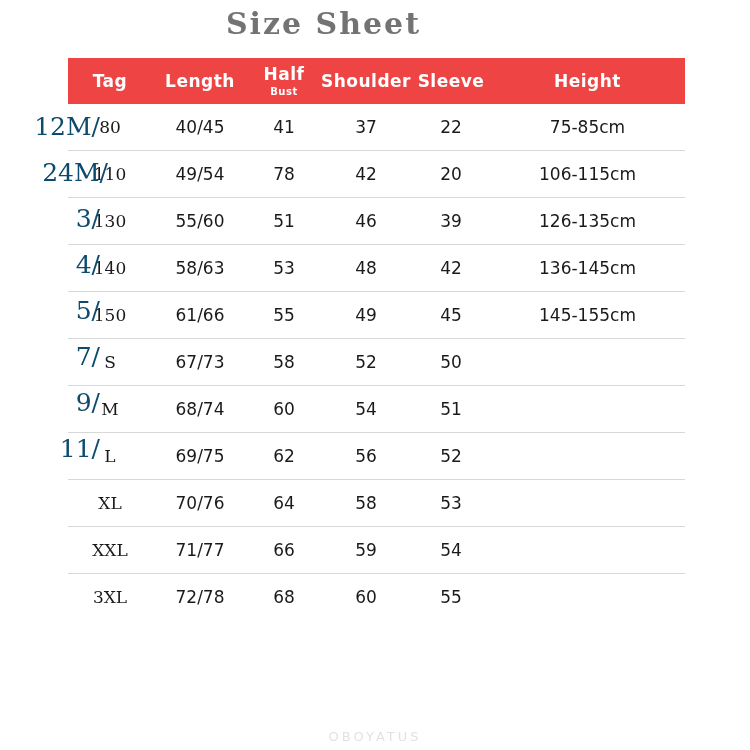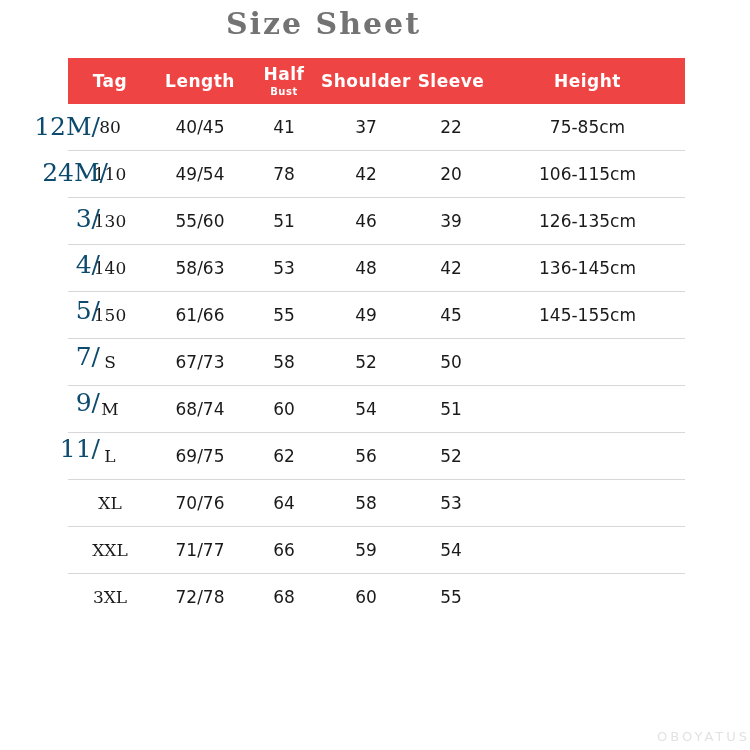--- a/index.html
+++ b/index.html
@@ -113,21 +113,21 @@
   }
   .age-label .slash {
     font-size: 25px;
   }
 
   .watermark {
     position: absolute;
     left: 0;
     width: 750px;
     bottom: 6px;
-    text-align: right;
+    text-align: center;
     font-family: "DejaVu Sans", sans-serif;
     font-size: 13px;
     color: #e2e2e2;
     letter-spacing: 3px;
   }
 </style>
 </head>
 <body>
 
 <div class="page">

